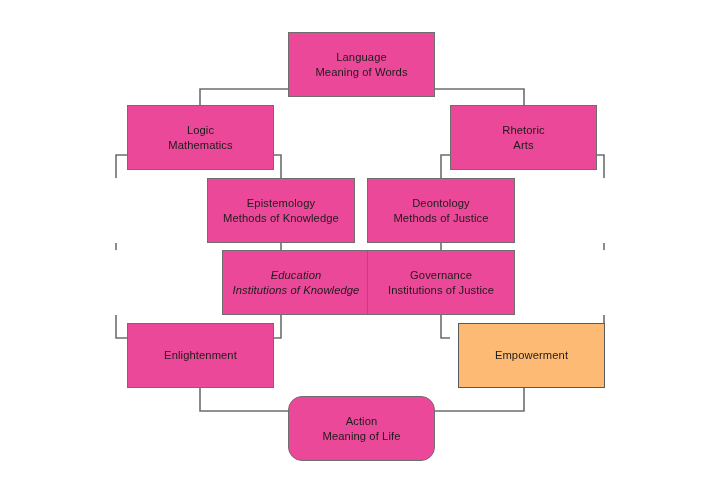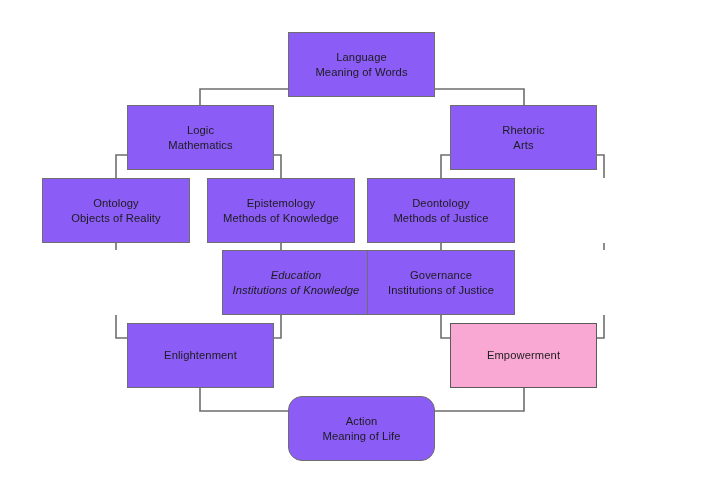--- a/index.html
+++ b/index.html
@@ -12,35 +12,35 @@
   #stage{position:relative;width:720px;height:504px;}
 
   
   #wires{position:absolute;left:0;top:0;width:720px;height:504px;}
 
   
   .node{
     position:absolute;
     box-sizing:border-box;
     border:1.6px solid #6e6e6e;
-    background:#8b5cf6;
+    background:#ec4899;
     display:flex;
     flex-direction:column;
     align-items:center;
     justify-content:center;
     text-align:center;
     color:#1c1c1c;
     font-size:11.2px;
     line-height:15px;
     letter-spacing:.1px;
   }
   .node .l1{display:block;}
   .node .l2{display:block;}
   .node.single{justify-content:center;}
-  .node.highlight{background:#f9a8d4;border-color:#5a5a5a;}
+  .node.highlight{background:#fdba74;border-color:#5a5a5a;margin-left:8px;}
 
   
   .w147{width:147px;}
   .w148{width:148px;}
   .h65{height:65px;}
 </style>
 </head>
 <body>
 
 <div id="stage">
@@ -87,24 +87,20 @@
   <div class="node w147 h65" style="left:450px;top:105px;">
     <span class="l1">Rhetoric</span>
     <span class="l2">Arts</span>
   </div>
 
   <div class="node w147 h65" style="left:127px;top:105px;">
     <span class="l1">Logic</span>
     <span class="l2">Mathematics</span>
   </div>
 
-  <div class="node w148 h65" style="left:42px;top:178px;">
-    <span class="l1">Ontology</span>
-    <span class="l2">Objects of Reality</span>
-  </div>
 
   <div class="node w148 h65" style="left:207px;top:178px;">
     <span class="l1">Epistemology</span>
     <span class="l2">Methods of Knowledge</span>
   </div>
 
   <div class="node w148 h65" style="left:367px;top:178px;">
     <span class="l1">Deontology</span>
     <span class="l2">Methods of Justice</span>
   </div>

